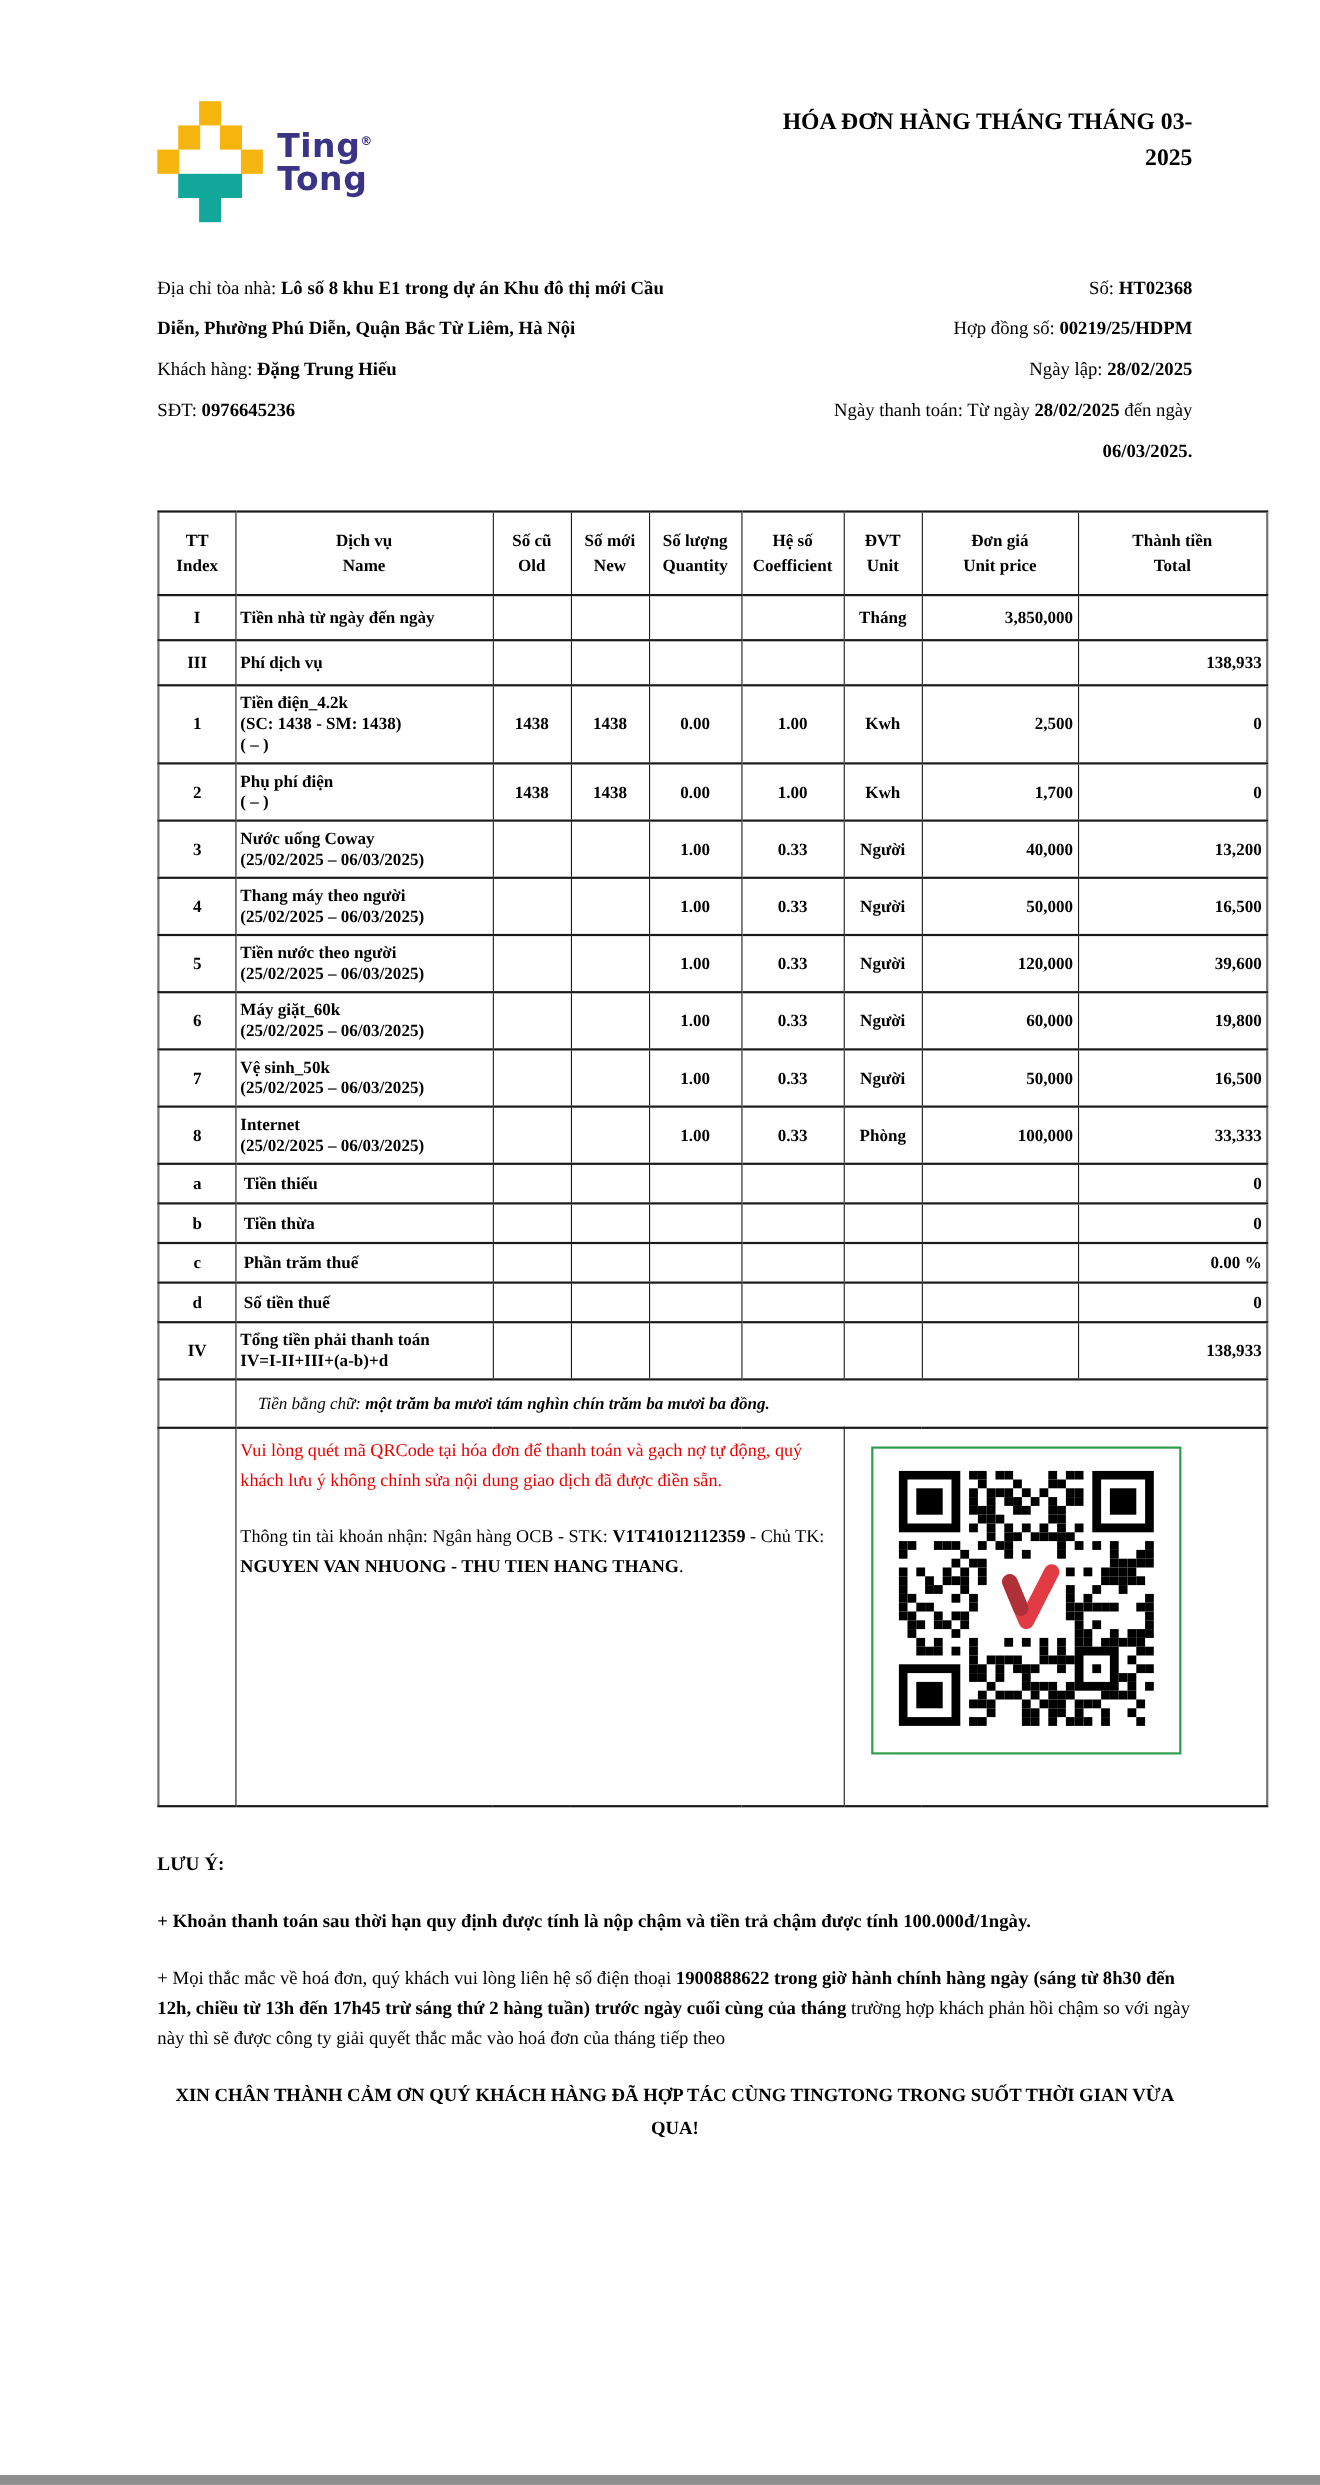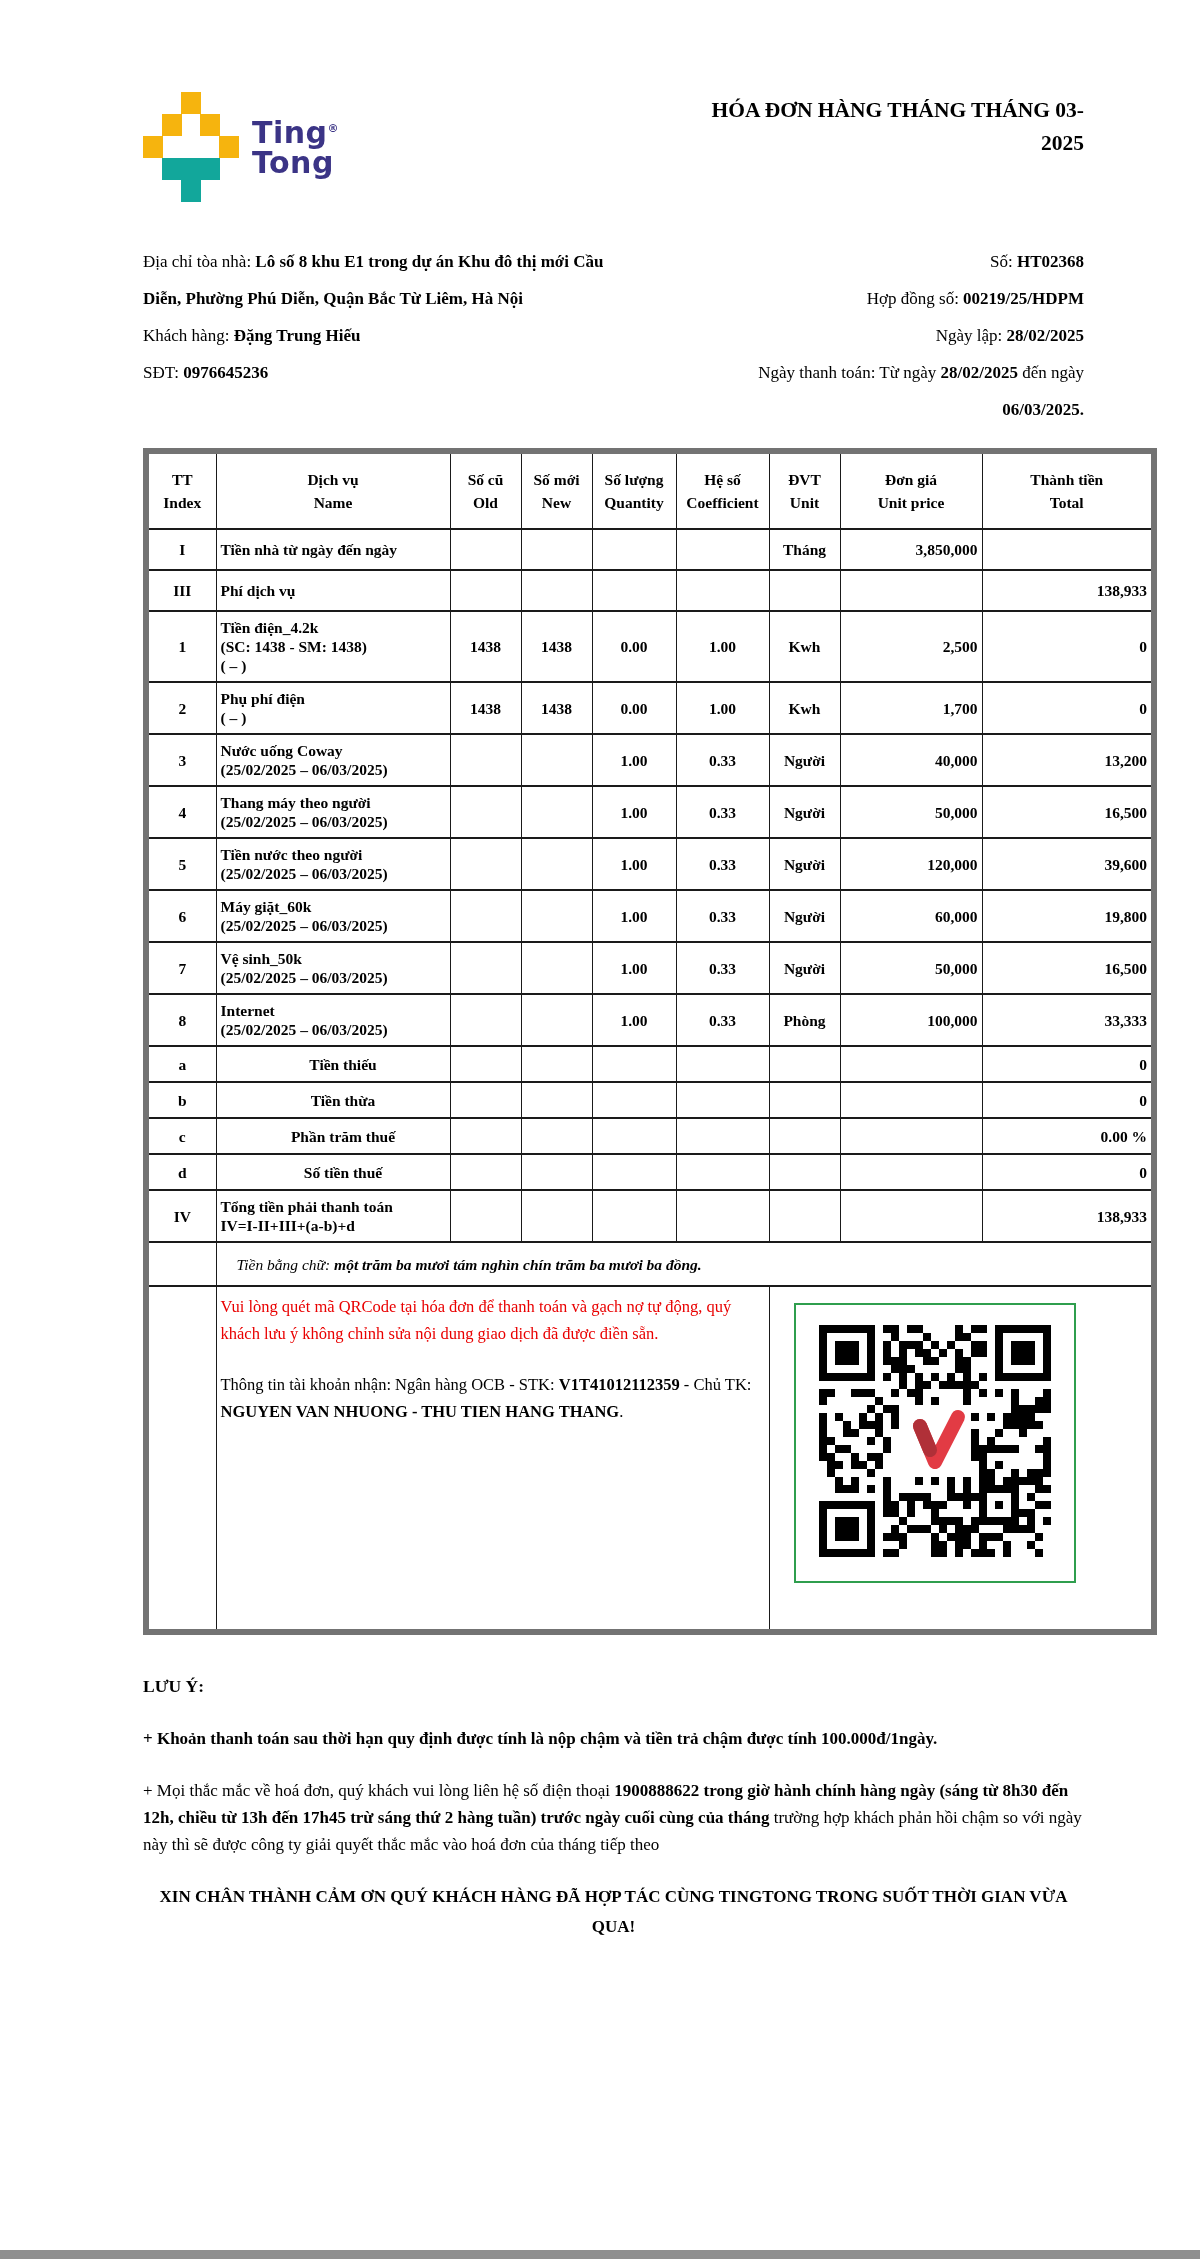--- a/index.html
+++ b/index.html
@@ -19,31 +19,31 @@
   .wordmark{font-family:"DejaVu Sans","Liberation Sans",sans-serif;font-weight:bold;color:var(--brand_navy);font-size:30px;line-height:30px;letter-spacing:.5px;margin-top:22px;}
   .wordmark sup{font-size:11px;vertical-align:super;}
   .title{width:470px;text-align:right;font-weight:bold;font-size:21.5px;line-height:33px;padding-right:66px;margin-top:2px;}
 
   
   .info{display:flex;justify-content:space-between;margin-top:44px;font-size:17px;line-height:37px;}
   .info-left{width:56%;}
   .info-right{flex:1;text-align:right;padding-right:66px;}
 
   
-  table.svc{border-collapse:collapse;table-layout:fixed;width:1008px;margin-top:20px;border:6px solid #737373;}
+  table.svc{border-collapse:collapse;table-layout:fixed;width:1008px;margin-top:36px;border:2px solid #737373;}
   table.svc th,table.svc td{border-left:1px solid #1a1a1a;border-right:1px solid #1a1a1a;border-top:2px solid #1a1a1a;border-bottom:2px solid #1a1a1a;padding:6px 4px;font-size:15.5px;vertical-align:middle;overflow:hidden;}
   table.svc th{font-weight:bold;line-height:23px;padding:14px 2px;}
   table.svc td{font-weight:bold;line-height:19px;}
   td.c-idx{text-align:center;}
   td.c-name{text-align:left;padding-left:12px;}
   td.c-mid{text-align:center;}
   td.c-price,td.c-total{text-align:right;padding-right:13px;}
   tr.r-line td{height:27px;}
   tr.r-small td{height:24px;padding:5px 4px;}
-  tr.r-small td.c-name{padding-left:24px;text-align:center;}
+  tr.r-small td.c-name{padding-left:7px;}
   tr.r-words td{height:30px;font-weight:normal;}
   .words-cell{font-style:italic;padding-left:20px !important;text-align:left;}
   
   tr.r-qr td{vertical-align:top;height:330px;}
   td.qr-text-cell{text-align:left;padding:58px 24px 0 14px;font-weight:normal;}
   .rednote{color:var(--alert_red);font-size:16.5px;line-height:27px;font-weight:normal;}
   .acct{margin-top:24px;font-size:16.5px;line-height:27px;font-weight:normal;}
   td.qr-cell{padding:0;}
   .qr-frame{width:278px;height:276px;border:2px solid var(--qr_green);margin:10px 12px 0 20px;display:flex;align-items:center;justify-content:center;background:#fff;}
 

